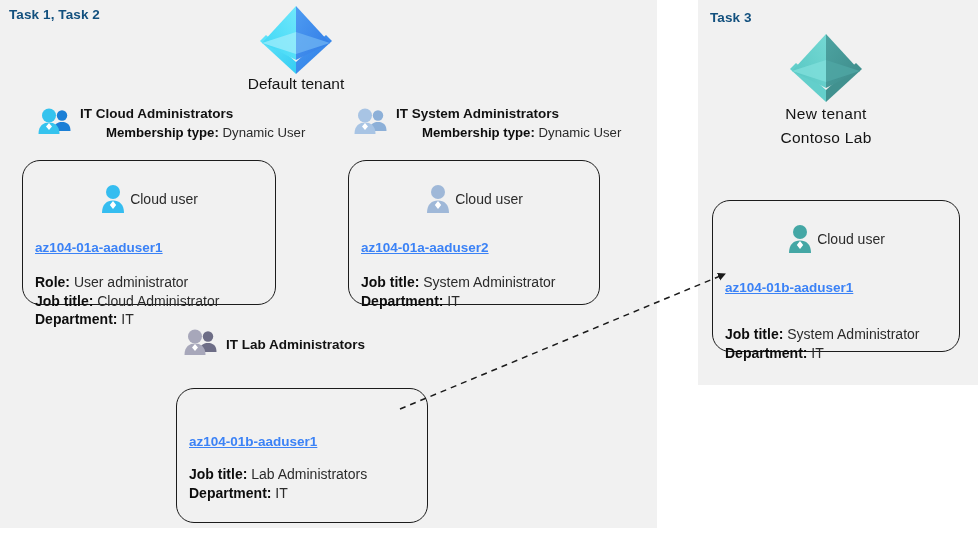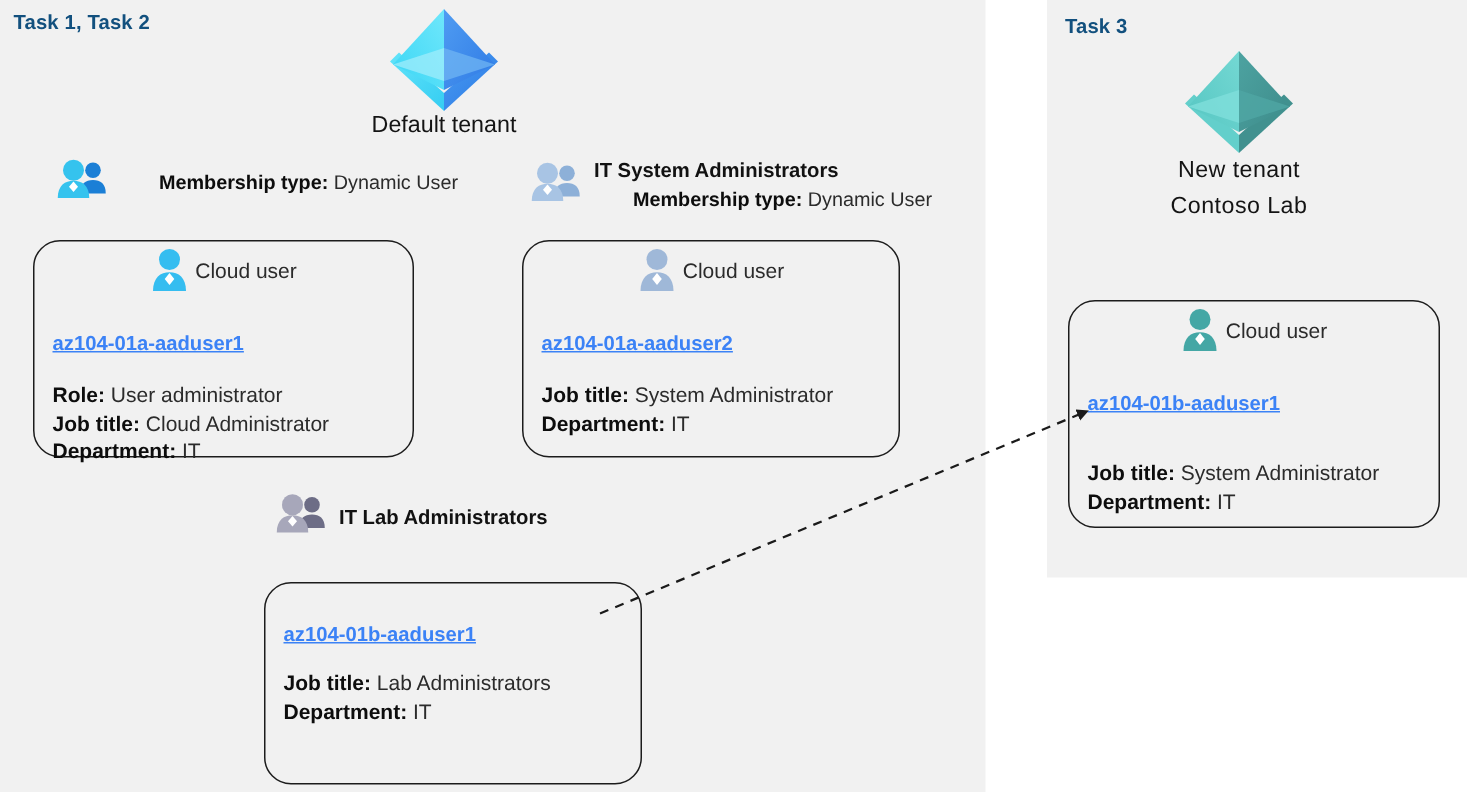--- a/index.html
+++ b/index.html
@@ -78,21 +78,21 @@
   #group-system { left: 352px; top: 104px; }
   #group-lab    { left: 182px; top: 327px; }
 
   
   .card {
     position: absolute;
     box-sizing: border-box;
     border: 1.6px solid #1c1c1c;
     border-radius: 18px;
     background: transparent;
-    padding: 2px 12px 10px 12px;
+    padding: 21px 12px 10px 12px;
   }
   .card-head {
     display: flex;
     align-items: center;
     gap: 4px;
     height: 34px;
   }
   .card-tasktag {
     font-size: 13.5px;
     font-weight: bold;
@@ -210,20 +210,21 @@
 
   <div class="group" id="group-cloud">
     <svg class="group-icon" width="38" height="34" viewBox="0 0 38 34">
       <circle cx="26" cy="9.5" r="5.2" fill="#1b7fd6"></circle>
       <path d="M17.5 25 C17.5 18.5 21 16 26 16 C31 16 34.5 18.5 34.5 25 Z" fill="#1b7fd6"></path>
       <circle cx="13" cy="9.5" r="7" fill="#35c3ee"></circle>
       <path d="M2.5 28 C2.5 19.5 7.5 16.5 13 16.5 C18.5 16.5 23.5 19.5 23.5 28 Z" fill="#35c3ee"></path>
       <path d="M13 17 L10 20.5 L13 24 L16 20.5 Z" fill="#ffffff"></path>
     </svg>
     <div class="group-text">
+      <div class="group-name">IT Cloud Administrators</div>
       <div class="group-meta">
         <b>Membership type:</b>
         <span>Dynamic User</span>
       </div>
     </div>
   </div>
 
   <div class="group" id="group-system">
     <svg class="group-icon" width="38" height="34" viewBox="0 0 38 34">
       <circle cx="26" cy="9.5" r="5.2" fill="#8db0d8"></circle>

